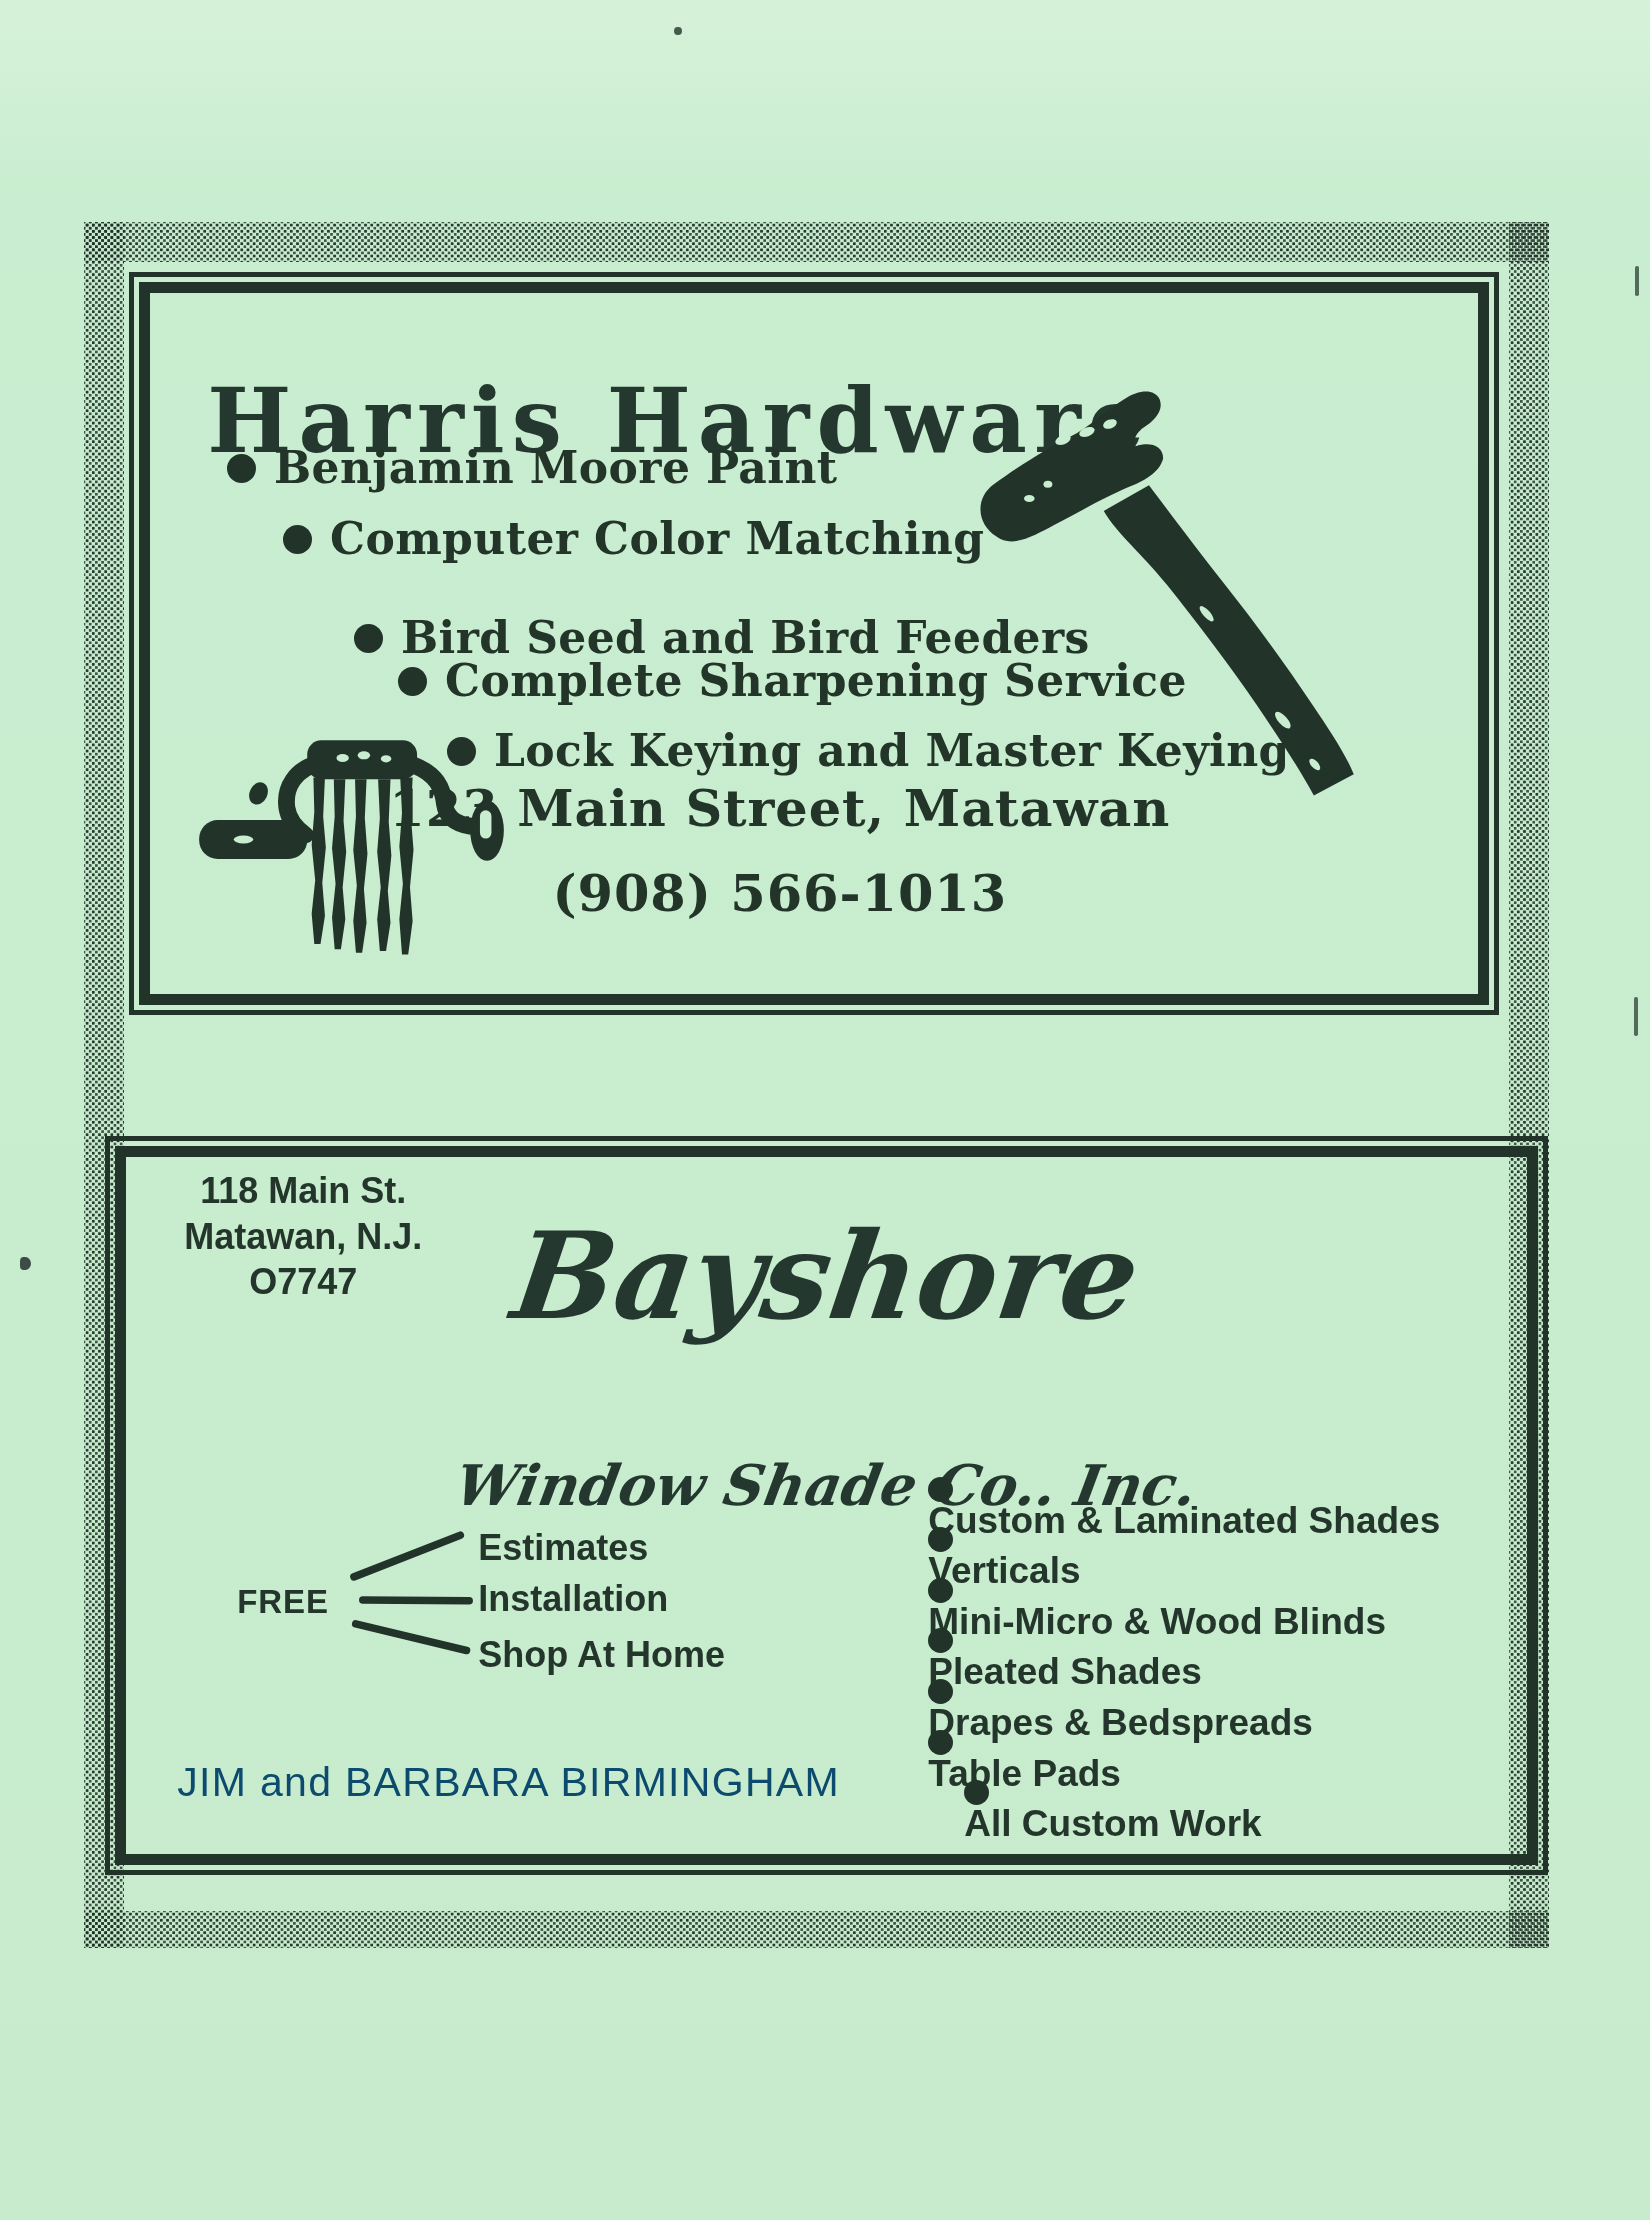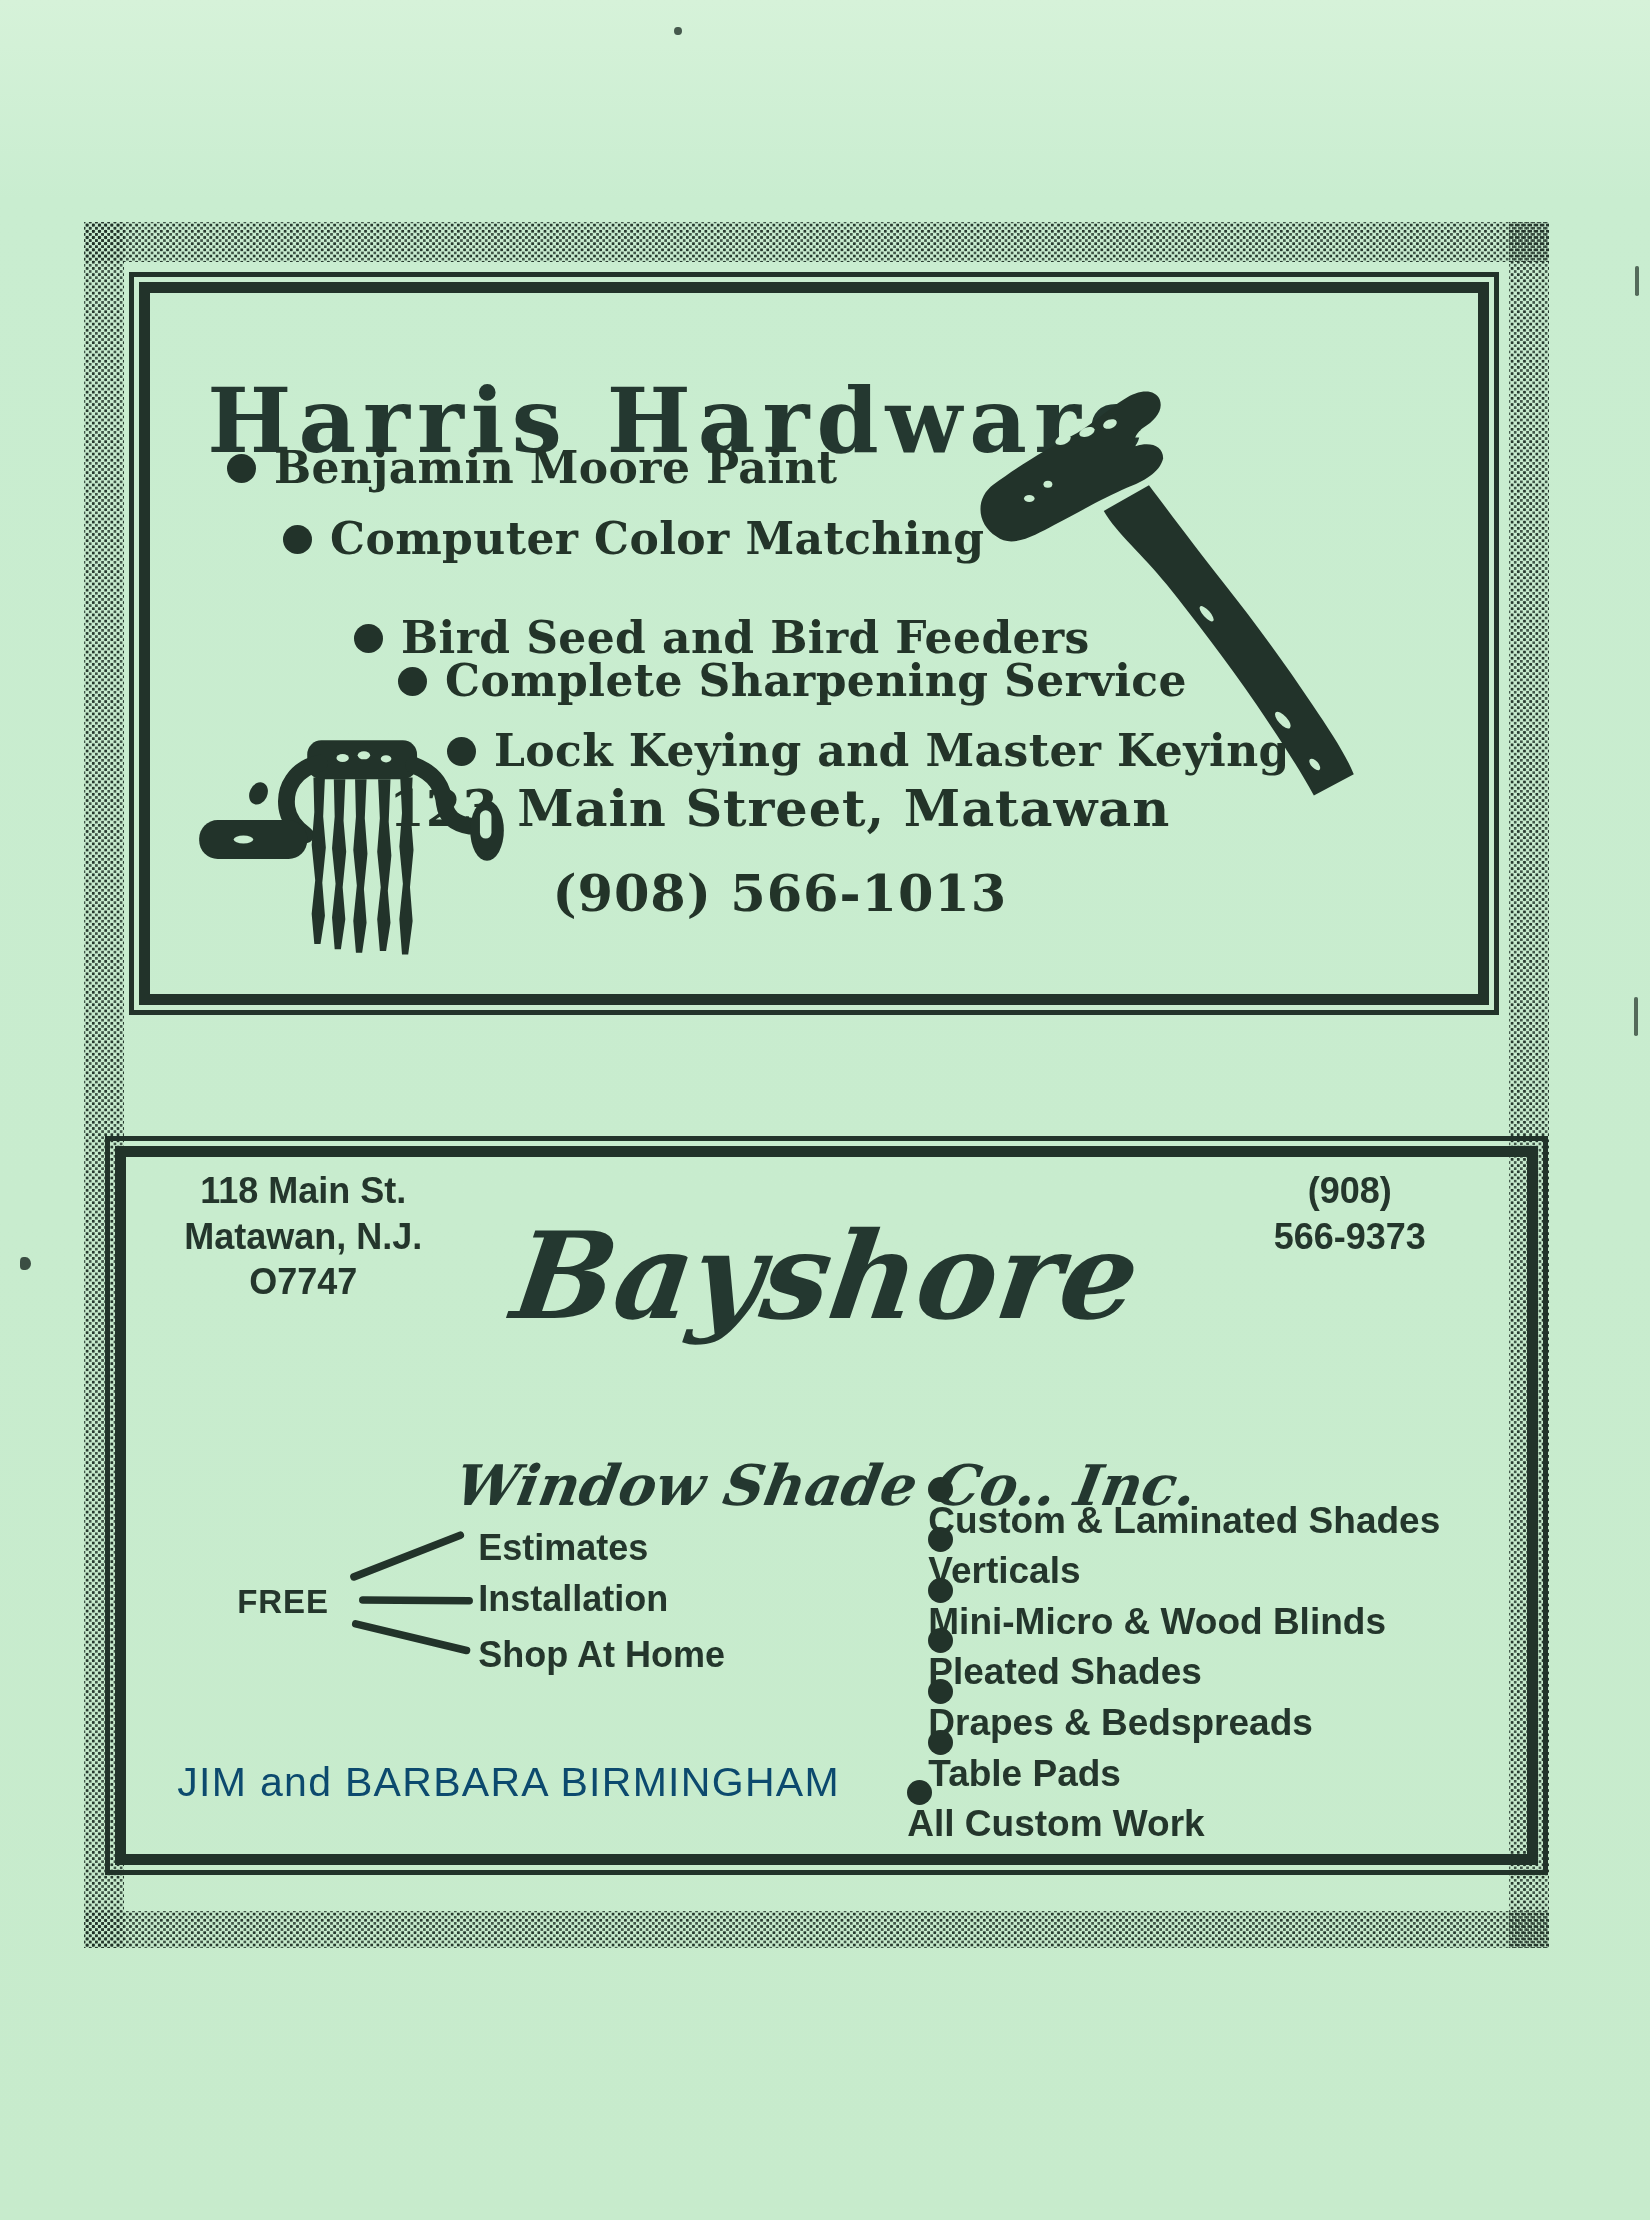--- a/index.html
+++ b/index.html
@@ -179,24 +179,20 @@
 
 <section class="ad-outer" style="left:105px;top:1136px;width:1443px;height:739px;">
   <div class="ad-inner">
 
     <div class="abs b-corner" style="left:44px;top:10.6px;width:266px;">
       <div>118 Main St.</div>
       <div>Matawan, N.J.</div>
       <div>O7747</div>
     </div>
 
-    <div class="abs b-corner" style="left:1095px;top:10.6px;width:257px;">
-      <div>(908)</div>
-      <div>566-9373</div>
-    </div>
 
     <div class="abs b-name" style="left:0;top:53px;width:100%;">Bayshore</div>
 
     <div class="abs b-subtitle" style="left:0;top:298px;width:100%;">Window Shade Co.. Inc.</div>
 
     <div class="abs b-free" style="left:111px;top:426px;">FREE</div>
 
     <svg class="abs" style="left:219px;top:372px;" width="142" height="133" viewBox="0 0 160 150">
       <g stroke="var(--ink)" stroke-width="8.5" stroke-linecap="round">
         <line x1="10" y1="54" x2="130" y2="7"></line>
@@ -226,21 +222,21 @@
       <span class="s-text">Pleated Shades</span>
     </div>
     <div class="abs s-item" style="left:802px;top:516px;">
       <span class="s-bullet"></span>
       <span class="s-text">Drapes &amp; Bedspreads</span>
     </div>
     <div class="abs s-item" style="left:802px;top:567px;">
       <span class="s-bullet"></span>
       <span class="s-text">Table Pads</span>
     </div>
-    <div class="abs s-item" style="left:781px;top:617px;">
+    <div class="abs s-item" style="left:838px;top:617px;">
       <span class="s-bullet"></span>
       <span class="s-text">All Custom Work</span>
     </div>
 
     <div class="abs b-owners" style="left:51px;top:602px;">JIM and BARBARA BIRMINGHAM</div>
 
   </div>
 </section>
 
 

